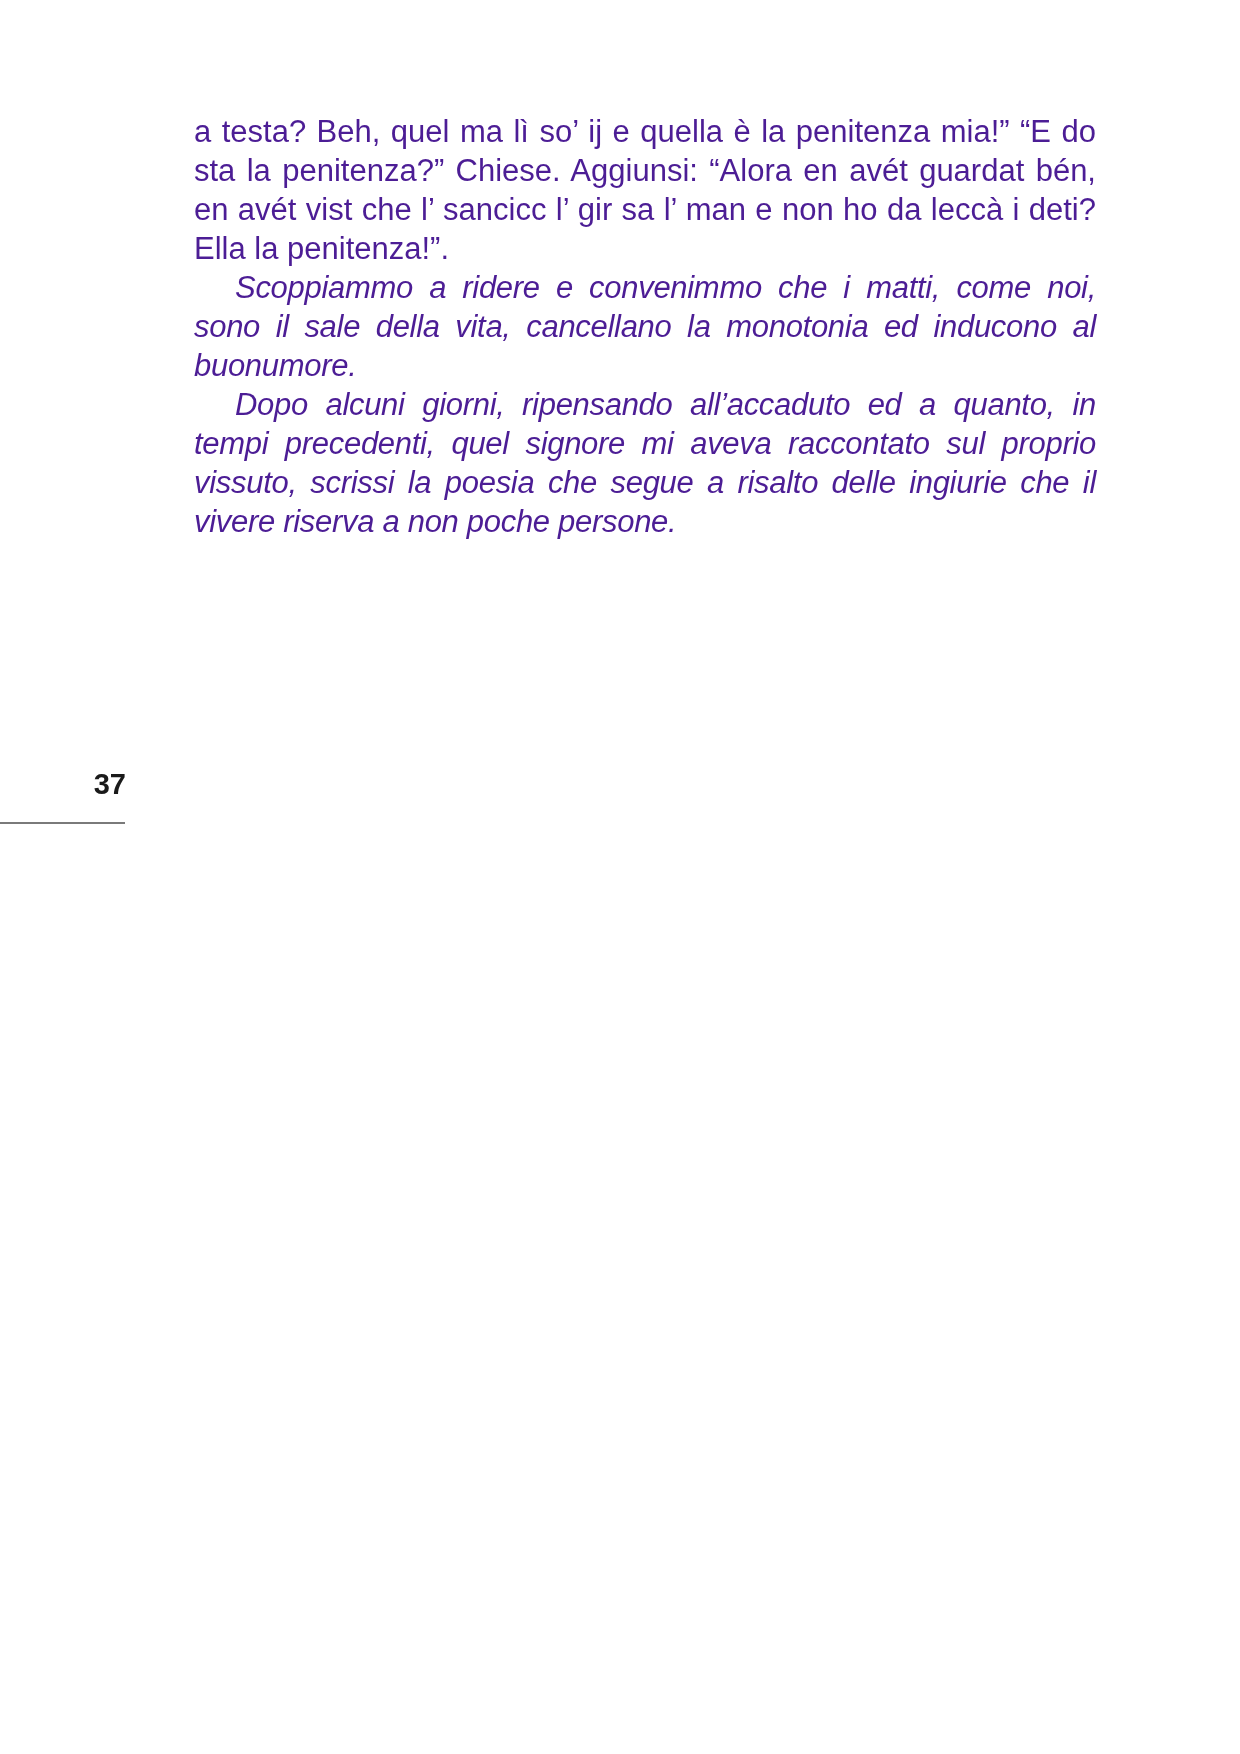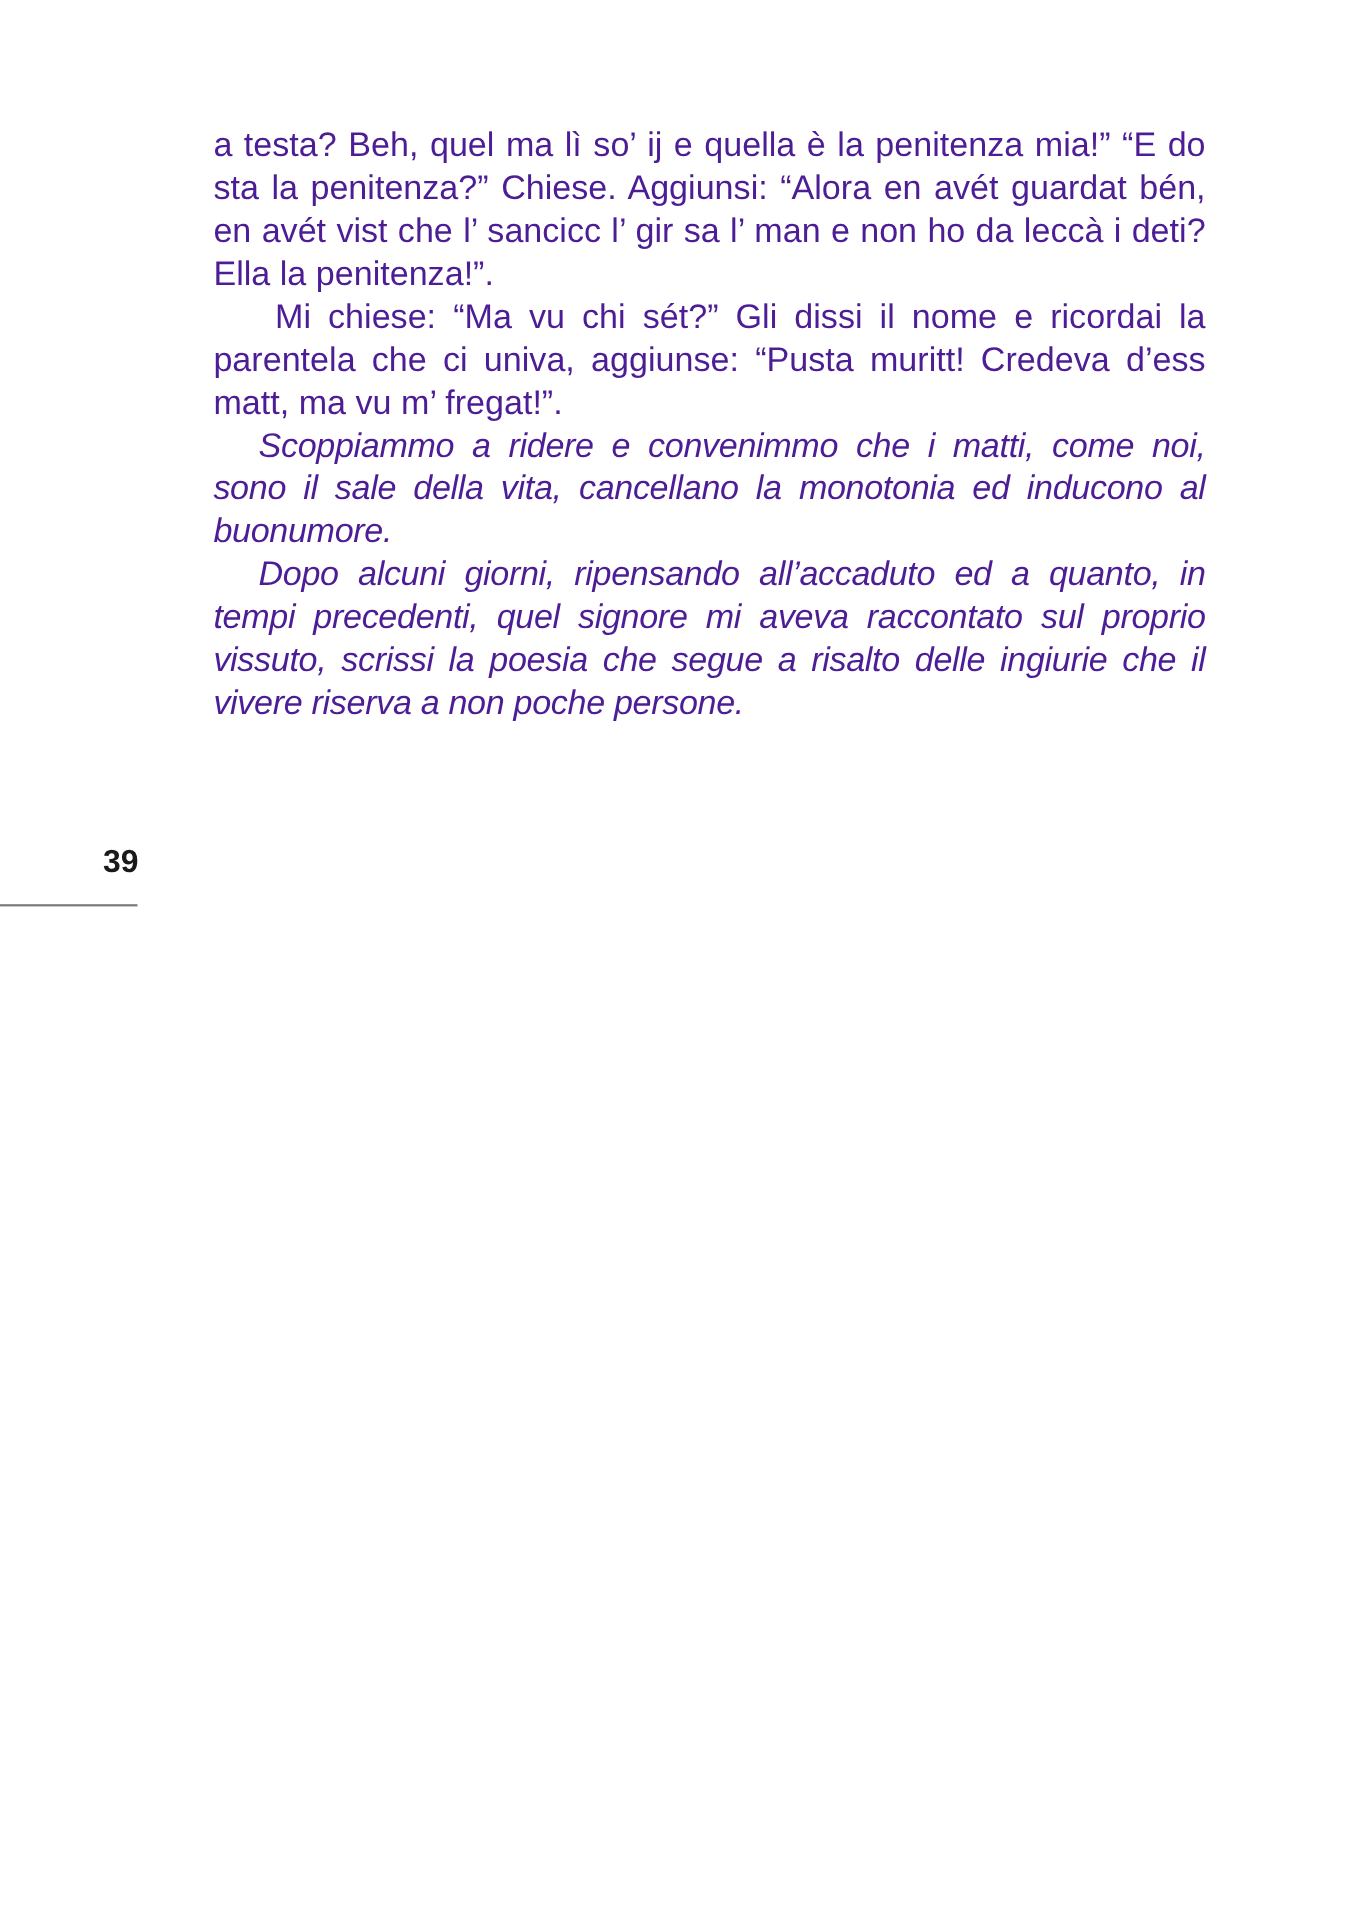--- a/index.html
+++ b/index.html
@@ -38,19 +38,18 @@
     width: 125px;
     height: 0;
     border-top: 2px solid #7a7a7a;
   }
 </style>
 </head>
 <body>
 
 <div class="text-block">
   <p class="p1">a testa? Beh, quel ma lì so’ ij e quella è la penitenza mia!”  “E do sta la penitenza?” Chiese. Aggiunsi: “Alora en avét guardat bén, en avét vist che l’ sancicc l’ gir sa l’ man e non ho da leccà i deti? Ella la penitenza!”.</p>
-  <p class="p2">Mi chiese: “Ma vu chi sét?” Gli dissi il nome e ricordai la parentela che ci univa, aggiunse:  “Pusta muritt! Credeva d’ess matt, ma vu m’ fregat!”.</p>
   <p class="p3">Scoppiammo a ridere e convenimmo che i matti, come noi, sono il sale della vita, cancellano la monotonia ed inducono al buonumore.</p>
   <p class="p4">Dopo alcuni giorni, ripensando all’accaduto ed a quanto, in tempi precedenti, quel signore mi aveva raccontato sul proprio vissuto, scrissi la poesia che segue a risalto delle ingiurie che il vivere riserva a non poche persone.</p>
 </div>
 
-<div class="page-number">39</div>
+<div class="page-number">37</div>
 <div class="page-rule"></div>
 
 </body></html>

